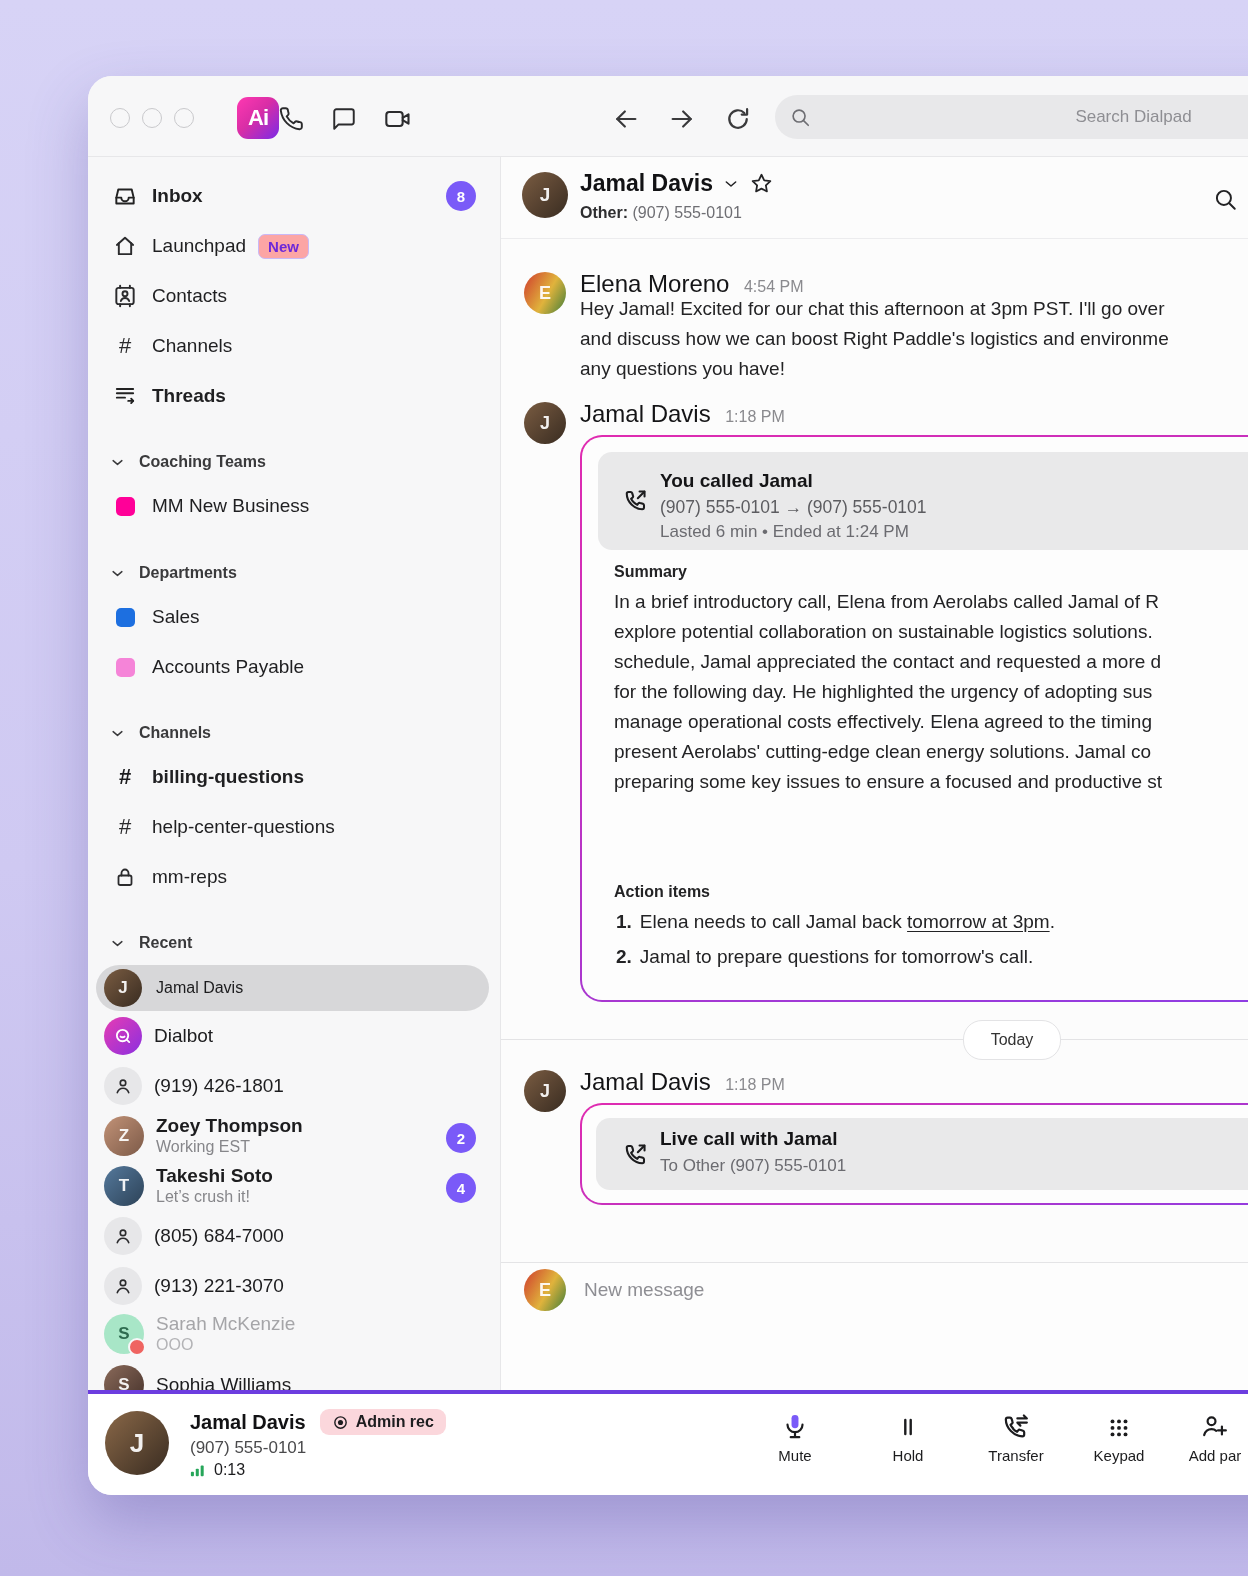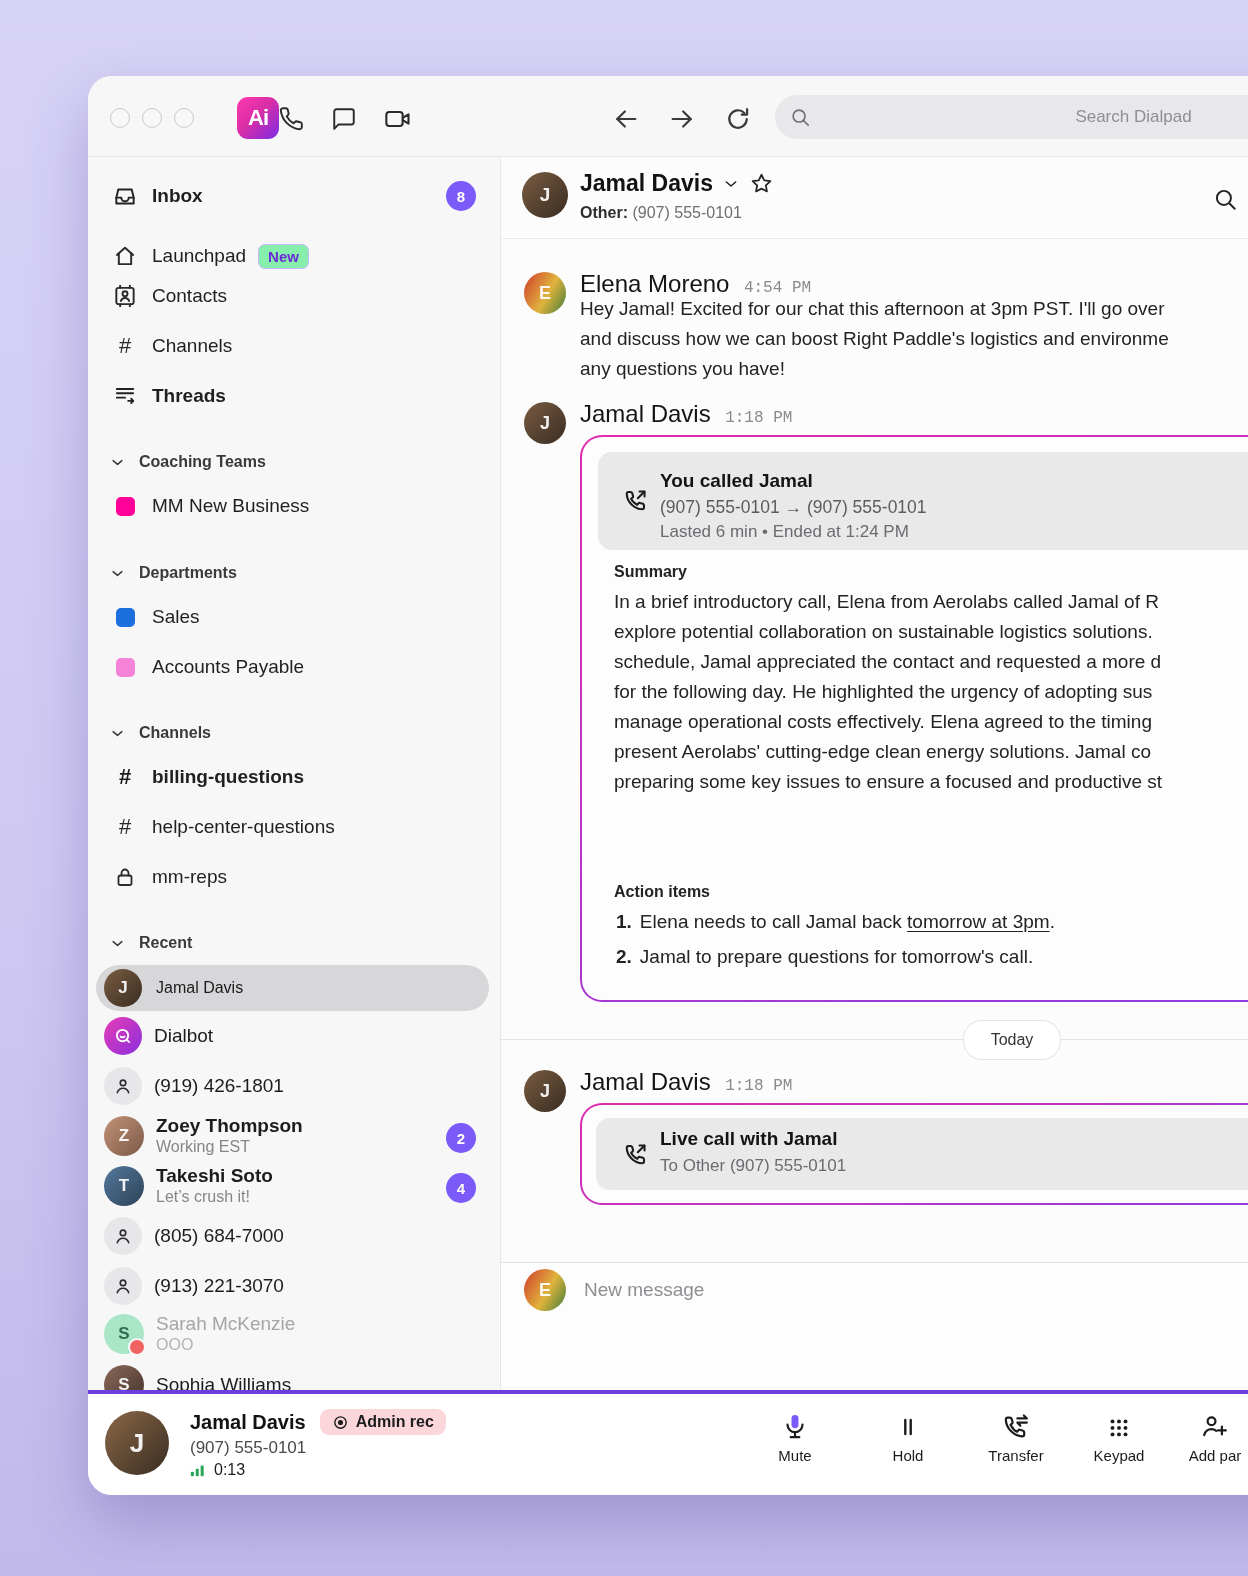--- a/index.html
+++ b/index.html
@@ -35,32 +35,32 @@
   .hline{position:absolute;height:1px;background:#e7e7e9;}
   .vline{position:absolute;width:1px;background:#e7e7e9;}
   
   .srow{position:absolute;left:20px;height:40px;display:flex;align-items:center;font-size:19px;color:#1f1f21;cursor:default;}
   .srow .ico{width:26px;height:26px;margin:0 14px 0 4px;display:flex;align-items:center;justify-content:center;flex:none;}
   .shead{position:absolute;left:22px;height:32px;display:flex;align-items:center;gap:14px;font-size:16px;font-weight:700;color:#3a3a3c;}
   .sq{width:19px;height:19px;border-radius:5px;margin:0 17px 0 8px;flex:none;}
   .hashg{font-size:22px;color:#2b2b2d;width:26px;text-align:center;margin:0 14px 0 4px;flex:none;}
   .nbadge{position:absolute;left:358px;width:30px;height:30px;border-radius:50%;background:#7a5af8;color:#fff;
     font-size:15px;font-weight:700;display:flex;align-items:center;justify-content:center;}
-  .newbadge{margin-left:12px;background:#86efac;border:1px solid #c9b8f7;color:#6d28d9;font-size:15px;font-weight:700;
+  .newbadge{margin-left:12px;background:#fca5a5;border:1px solid #c9b8f7;color:#6d28d9;font-size:15px;font-weight:700;
     padding:3px 9px;border-radius:7px;}
   .av{border-radius:50%;display:flex;align-items:center;justify-content:center;color:rgba(255,255,255,.92);font-weight:700;flex:none;}
   .rrow{position:absolute;left:16px;display:flex;align-items:center;}
   .rrow .txt{margin-left:12px;}
   .sub{font-size:16px;color:#86868a;margin-top:1px;}
   .pill-sel{position:absolute;left:8px;width:393px;height:46px;border-radius:23px;background:#d7d7d9;display:flex;align-items:center;padding-left:8px;box-sizing:border-box;}
   .gcirc{width:38px;height:38px;border-radius:50%;background:#e7e7e9;display:flex;align-items:center;justify-content:center;flex:none;}
   
   .chat-bg{position:absolute;left:413px;top:81px;right:0;bottom:101px;background:#fcfcfc;}
   .sender{font-weight:400;font-size:24px;color:#141416;}
-  .mtime{font-size:16px;color:#8a8a8e;margin-left:10px;font-weight:400;font-family:Liberation Mono, monospace;}
+  .mtime{font-size:16px;color:#8a8a8e;margin-left:10px;font-weight:400;}
   .card{
     position:absolute;border-radius:22px;
     background:linear-gradient(160deg,#e02bb0 0%,#b335c9 55%,#8a3ee6 100%);
     padding:2px;box-sizing:border-box;
   }
   .card-in{width:100%;height:100%;border-radius:20px;background:#fdfdfd;position:relative;box-sizing:border-box;}
   .graybox{position:absolute;background:#e9e9ea;border-radius:14px;}
   .today-pill{position:absolute;background:#fff;border:1.5px solid #e3e3e5;border-radius:19px;height:38px;width:96px;
     display:flex;align-items:center;justify-content:center;font-size:16px;color:#333;}
   .slines div{height:30px;line-height:30px;white-space:nowrap;font-size:19px;color:#232325;}
@@ -141,21 +141,21 @@
       <span class="ico">
           <svg width="26" height="26" viewBox="0 0 24 24" fill="none" stroke="#222" stroke-width="1.8" stroke-linejoin="round" stroke-linecap="round">
             <path d="M4 13.5 5.8 6h12.4L20 13.5V19H4z"></path>
             <path d="M4 13.5h4.6a3.4 3.4 0 0 0 6.8 0H20"></path>
           </svg>
         </span>
       <span>Inbox</span>
     </div>
     <div class="nbadge" style="top:105px;">8</div>
 
-    <div class="srow" style="top:160px;">
+    <div class="srow" style="top:150px;">
       <span class="ico">
           <svg width="26" height="26" viewBox="0 0 24 24" fill="none" stroke="#2b2b2d" stroke-width="1.8" stroke-linejoin="round" stroke-linecap="round">
             <path d="M4.5 11 12 4.3 19.5 11"></path>
             <path d="M6.3 9.4V19.5h11.4V9.4"></path>
           </svg>
         </span>
       <span>Launchpad</span>
       <span class="newbadge">New</span>
     </div>
 

